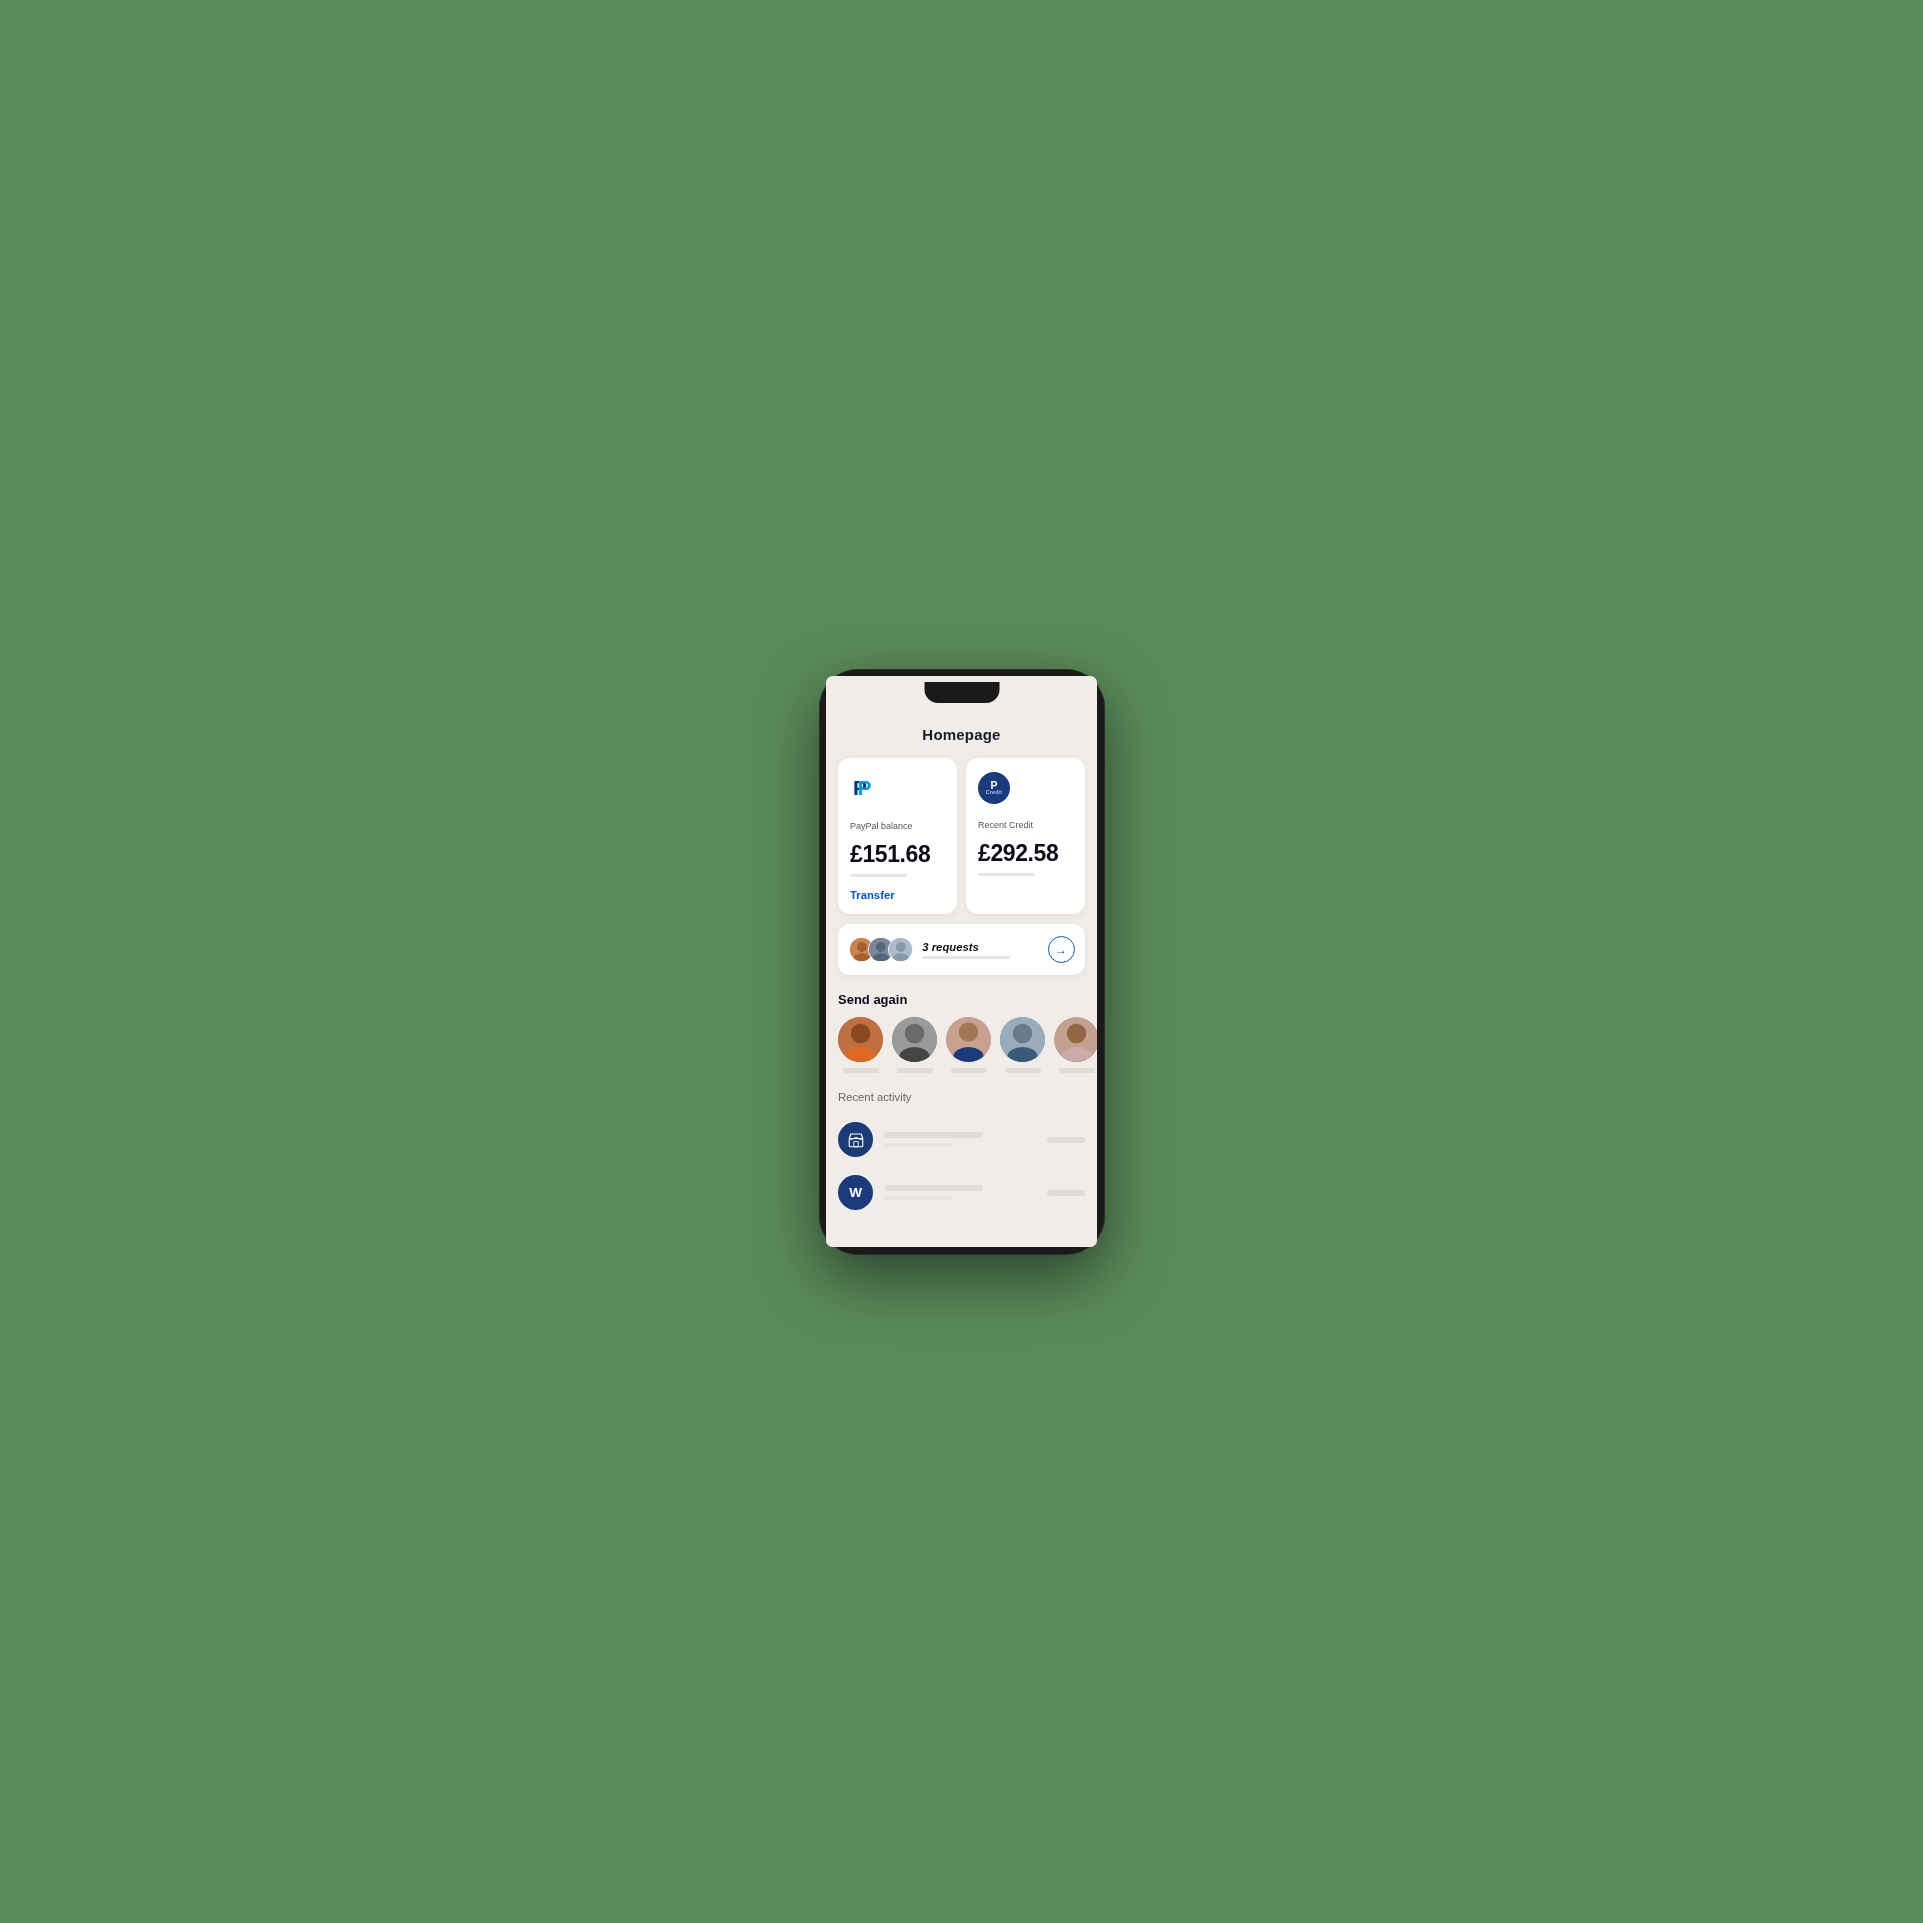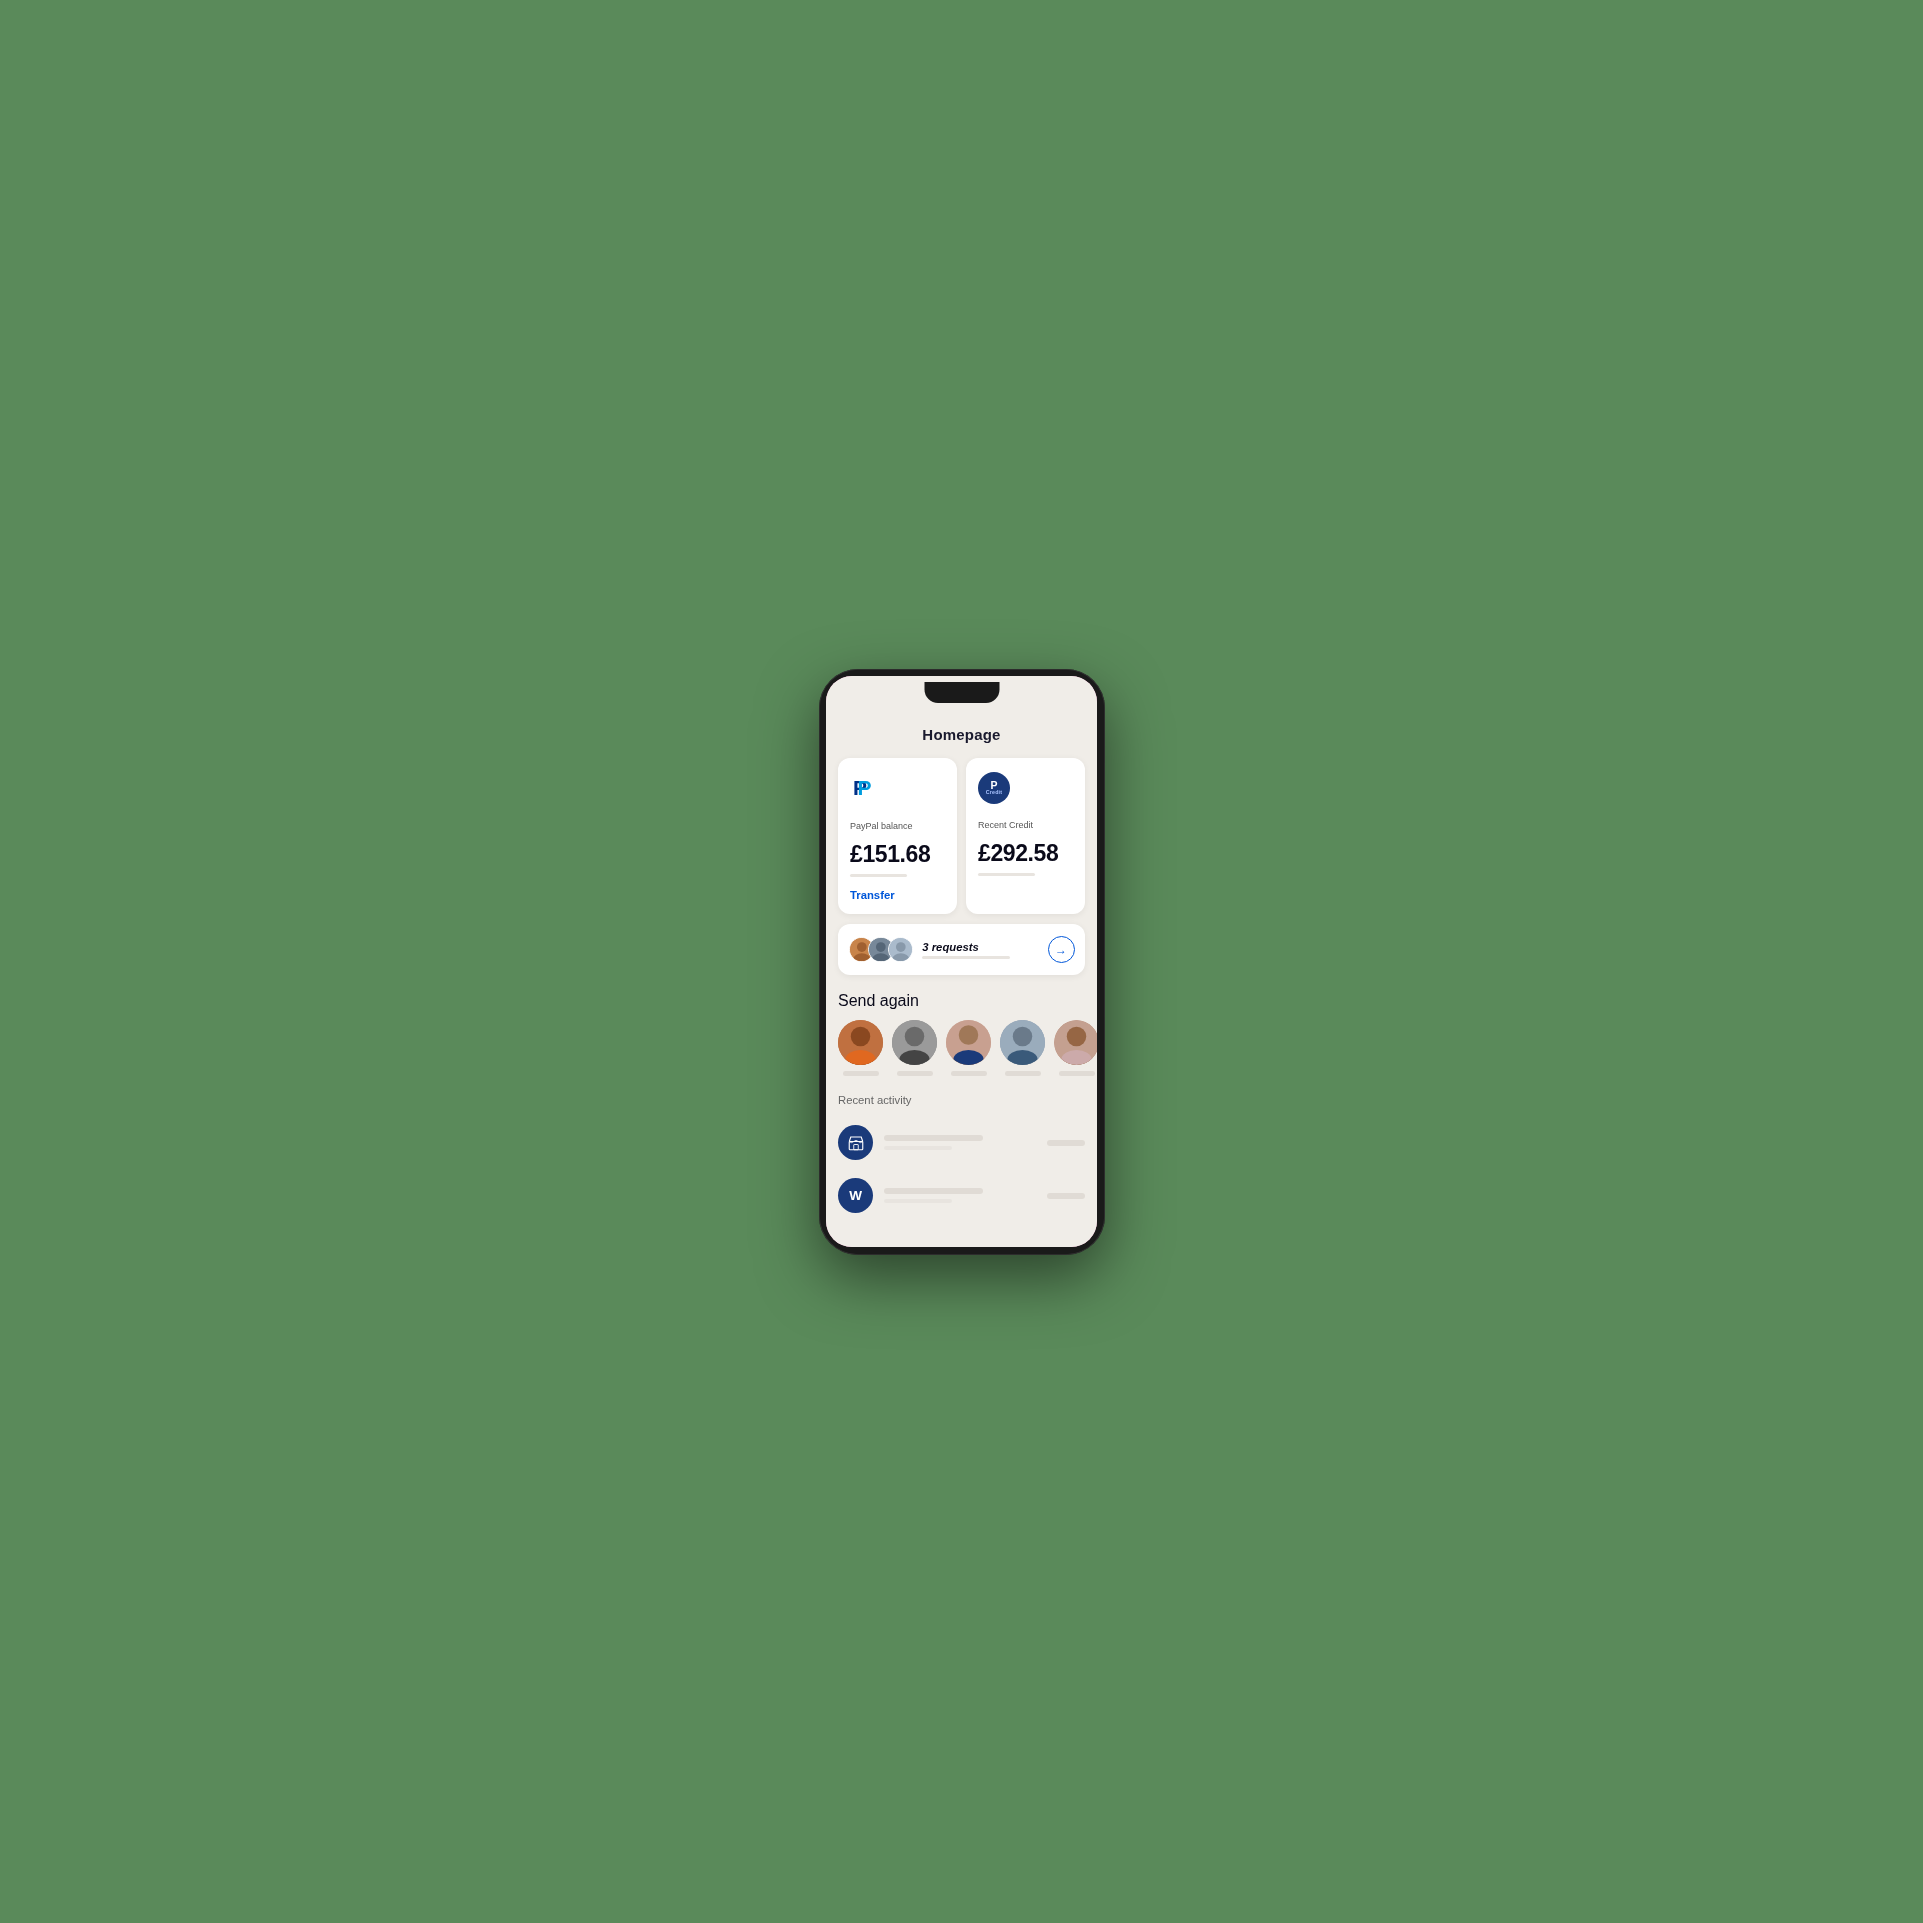--- a/index.html
+++ b/index.html
@@ -20,21 +20,21 @@
       border-radius: 39px;
       padding: 7.5px;
       box-shadow: 0 22.5px 60px rgba(0,0,0,0.5), inset 0 0 0 0.8px #333;
       position: relative;
     }
 
     .phone-inner {
       width: 100%;
       height: 100%;
       background: #f9a8d4;
-      border-radius: 26px;
+      border-radius: 7px;
       overflow: hidden;
       display: flex;
       flex-direction: column;
     }
 
     .phone-notch {
       position: absolute;
       top: 13.5px;
       left: 50%;
       transform: translateX(-50%);
@@ -204,22 +204,22 @@
       display: flex;
       align-items: center;
       justify-content: center;
       color: #0057d9;
       font-size: 12px;
       cursor: pointer;
       flex-shrink: 0;
     }
 
     .section-title {
-      font-size: 16px;
-      font-weight: 400;
+      font-size: 13px;
+      font-weight: 700;
       color: #0a0a1a;
       padding: 6px 12px 10.5px 12px;
     }
 
     .send-again-row {
       display: flex;
       gap: 9px;
       padding: 0 12px;
       margin-bottom: 18px;
       overflow-x: auto;

